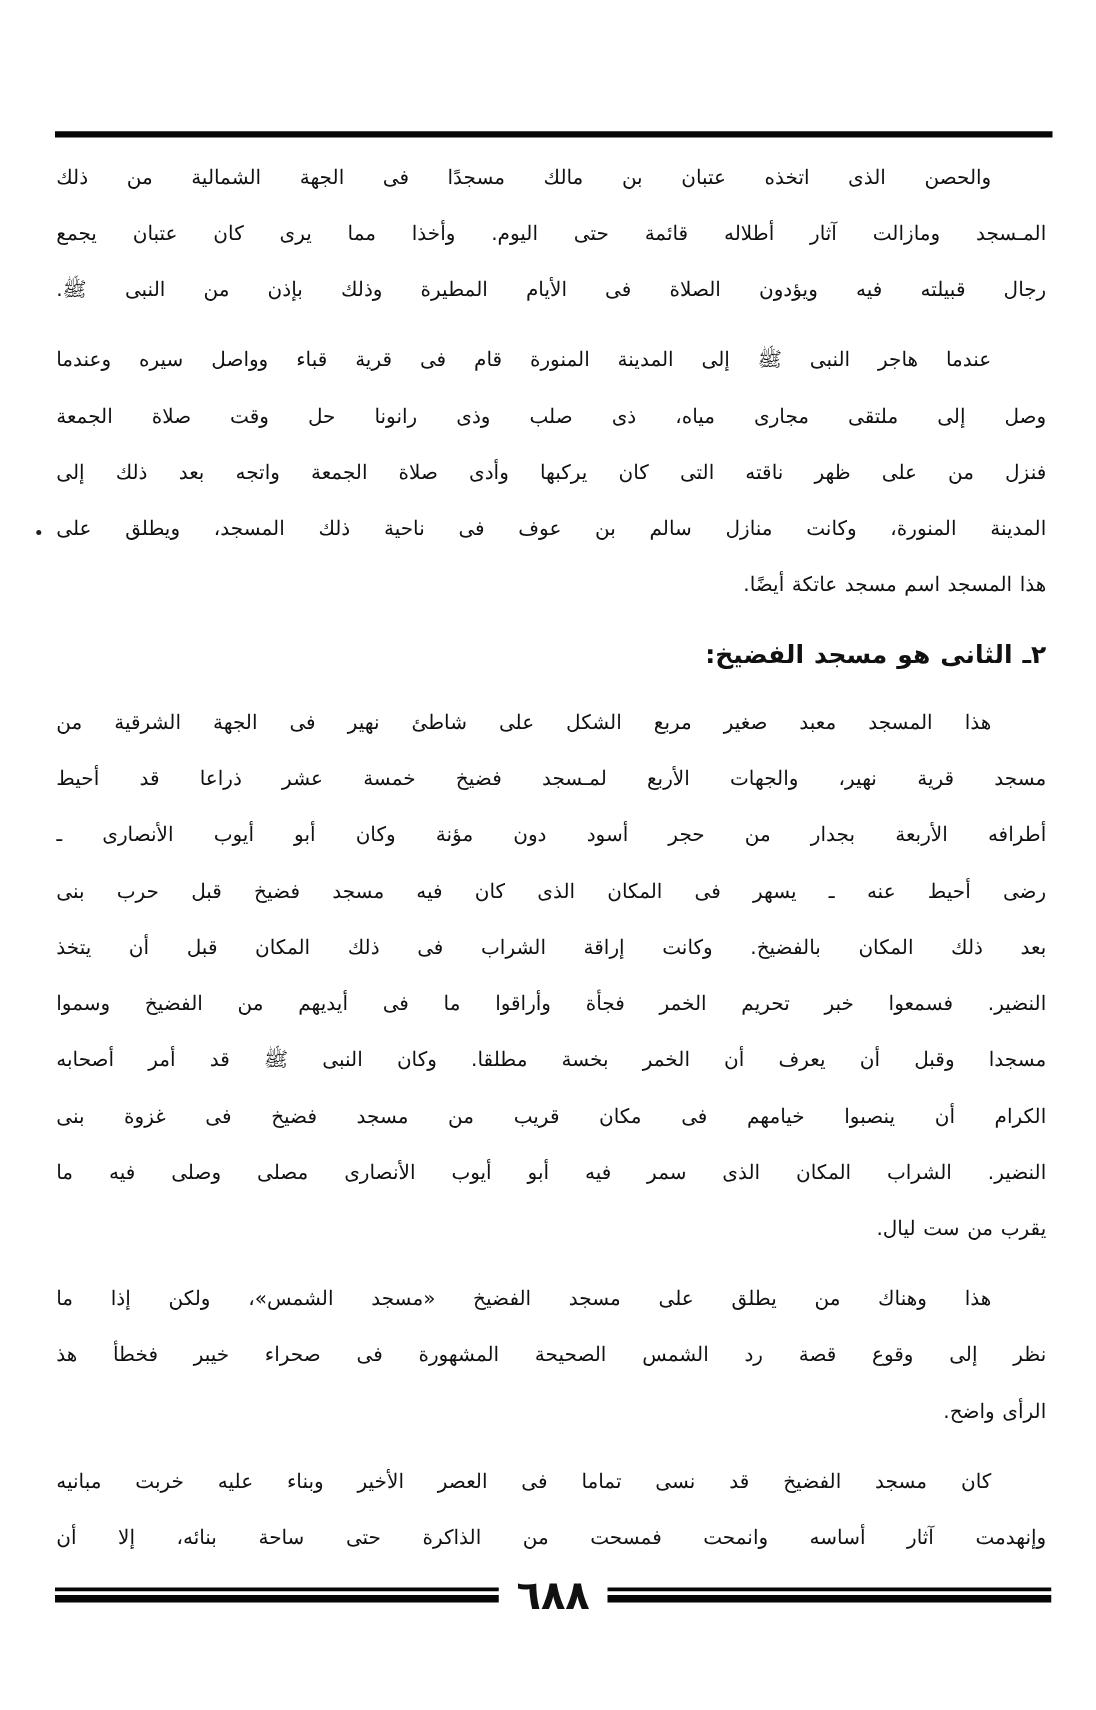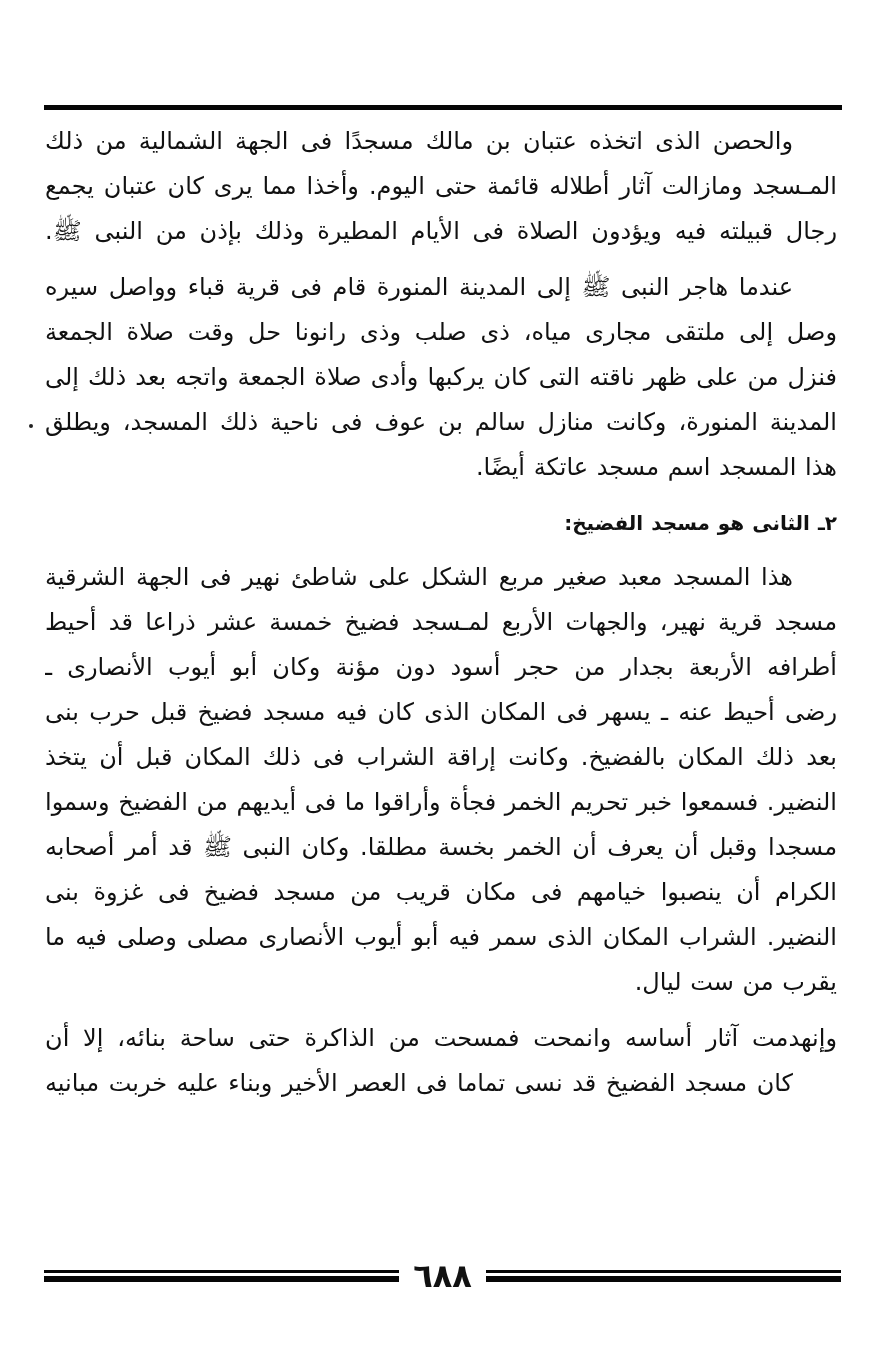--- a/index.html
+++ b/index.html
@@ -27,21 +27,21 @@
     top: 119px;
     right: 40px;
     left: 45px;
     direction: rtl;
   }
   .para { margin: 0 0 11px 0; }
   .para.heading { margin: 7px 0 9px 0; }
   .line {
     height: 45px;
     line-height: 45px;
-    font-size: 24px;
+    font-size: 16px;
     text-align: right;
     overflow: hidden;
     word-spacing: 1px;
   }
   .line.fill {
     text-align: justify;
     text-align-last: justify;
   }
   .line.indent { padding-right: 44px; }
   .heading .line {
@@ -112,22 +112,27 @@
         <div class="line fill">أطرافه الأربعة بجدار من حجر أسود دون مؤنة وكان أبو أيوب الأنصارى ـ</div>
         <div class="line fill">رضى أحيط عنه ـ يسهر فى المكان الذى كان فيه مسجد فضيخ قبل حرب بنى</div>
         <div class="line fill">بعد ذلك المكان بالفضيخ. وكانت إراقة الشراب فى ذلك المكان قبل أن يتخذ</div>
         <div class="line fill">النضير. فسمعوا خبر تحريم الخمر فجأة وأراقوا ما فى أيديهم من الفضيخ وسموا</div>
         <div class="line fill">مسجدا وقبل أن يعرف أن الخمر بخسة مطلقا. وكان النبى ﷺ قد أمر أصحابه</div>
         <div class="line fill">الكرام أن ينصبوا خيامهم فى مكان قريب من مسجد فضيخ فى غزوة بنى</div>
         <div class="line fill">النضير. الشراب المكان الذى سمر فيه أبو أيوب الأنصارى مصلى وصلى فيه ما</div>
         <div class="line">يقرب من ست ليال.</div>
       </div>
       <div class="para body">
+        <div class="line indent fill">هذا وهناك من يطلق على مسجد الفضيخ «مسجد الشمس»، ولكن إذا ما</div>
+        <div class="line fill">نظر إلى وقوع قصة رد الشمس الصحيحة المشهورة فى صحراء خيبر فخطأ هذ</div>
+        <div class="line">الرأى واضح.</div>
+      </div>
+      <div class="para body">
+        <div class="line indent fill">كان مسجد الفضيخ قد نسى تماما فى العصر الأخير وبناء عليه خربت مبانيه</div>
         <div class="line fill">وإنهدمت آثار أساسه وانمحت فمسحت من الذاكرة حتى ساحة بنائه، إلا أن</div>
-        <div class="line indent fill">كان مسجد الفضيخ قد نسى تماما فى العصر الأخير وبناء عليه خربت مبانيه</div>
       </div>
     </div>
 
   <div class="scan-speck speck-1"></div>
 
   <div class="footer">
     <div class="footer-rule"></div>
     <div class="page-number">٦٨٨</div>
     <div class="footer-rule"></div>
   </div>

